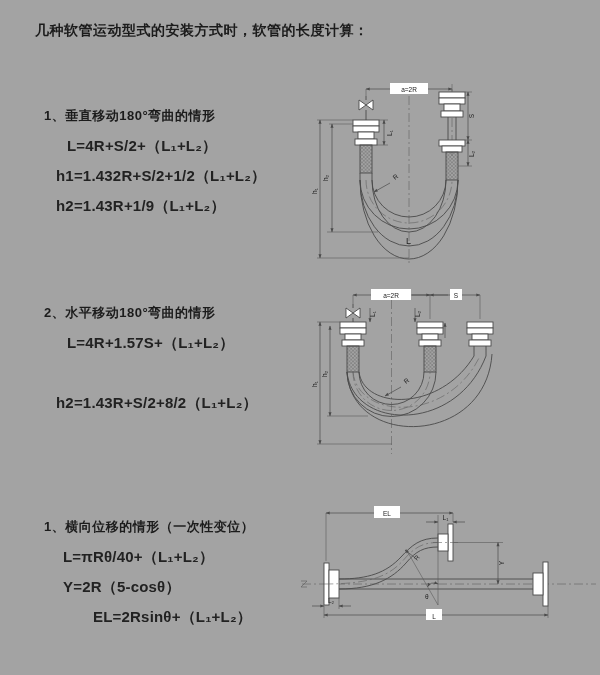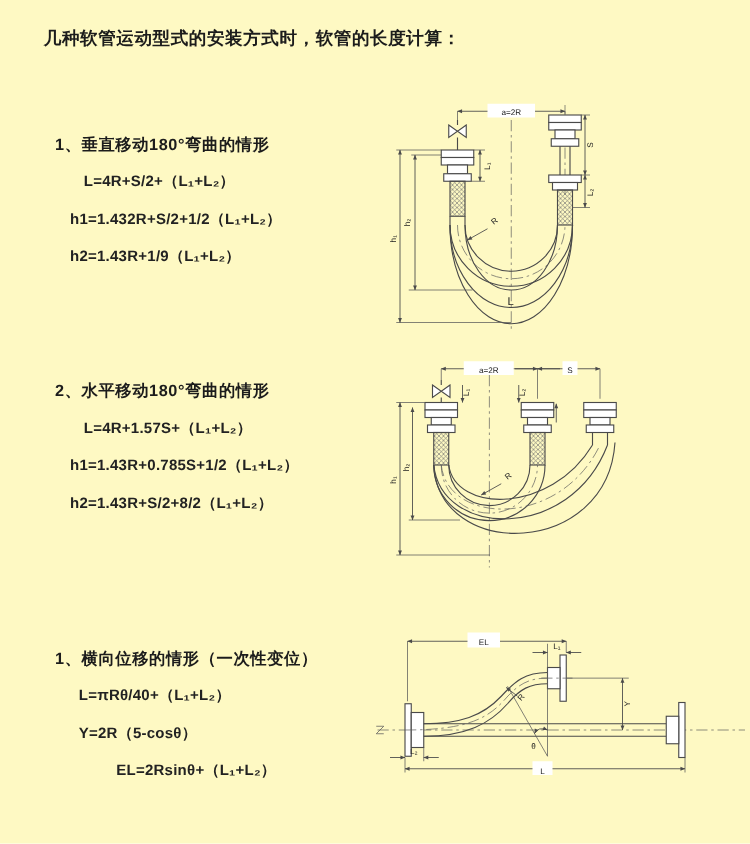--- a/index.html
+++ b/index.html
@@ -1,21 +1,21 @@
 <!DOCTYPE html>
 <html><head>
 <meta charset="utf-8">
 <style>
   html,body{margin:0;padding:0;background:#fff;}
-  .page{position:relative;width:600px;height:675px;background:#fef9c3;overflow:hidden;
+  .page{position:relative;width:600px;height:675px;background:#a3a3a3;overflow:hidden;
         font-family:"Liberation Sans",sans-serif;color:#1c1c1c;}
   .tline{position:absolute;white-space:nowrap;}
   .title{font-size:14px;font-weight:600;letter-spacing:.5px;}
   .heading{font-size:13px;font-weight:600;letter-spacing:.5px;}
-  .formula{font-size:12px;font-weight:600;letter-spacing:.2px;color:#222;text-align:right;}
+  .formula{font-size:15px;font-weight:600;letter-spacing:.2px;color:#222;text-align:right;}
   svg{position:absolute;overflow:visible;}
   .part{fill:#ffffff;stroke:#4a4a4a;stroke-width:.9;}
   .braid{fill:url(#hatch);stroke:#4a4a4a;stroke-width:.9;}
   .solid{fill:none;stroke:#4a4a4a;stroke-width:.9;}
   .thin{fill:none;stroke:#5a5a5a;stroke-width:.6;}
   .cl{fill:none;stroke:#5a5a5a;stroke-width:.55;stroke-dasharray:9 3 2 3;}
   .dim{fill:none;stroke:#4a4a4a;stroke-width:.7;}
   .lbl{font-family:"Liberation Sans",sans-serif;font-size:6.5px;fill:#222;}
   .lbl-big{font-family:"Liberation Sans",sans-serif;font-size:9px;fill:#222;}
   .mask{fill:#ffffff;stroke:none;}
@@ -38,21 +38,20 @@
 
   <div class="tline title" style="left:35px;top:22px;">几种软管运动型式的安装方式时，软管的长度计算：</div>
 
   <div class="tline heading" style="left:44px;top:107px;">1、垂直移动180°弯曲的情形</div>
   <div class="tline formula" style="left:67px;top:137px;">L=4R+S/2+（L₁+L₂）</div>
   <div class="tline formula" style="left:56px;top:167px;">h1=1.432R+S/2+1/2（L₁+L₂）</div>
   <div class="tline formula" style="left:56px;top:197px;">h2=1.43R+1/9（L₁+L₂）</div>
 
   <div class="tline heading" style="left:44px;top:304px;">2、水平移动180°弯曲的情形</div>
   <div class="tline formula" style="left:67px;top:334px;">L=4R+1.57S+（L₁+L₂）</div>
-  <div class="tline formula" style="left:56px;top:364px;">h1=1.43R+0.785S+1/2（L₁+L₂）</div>
   <div class="tline formula" style="left:56px;top:394px;">h2=1.43R+S/2+8/2（L₁+L₂）</div>
 
   <div class="tline heading" style="left:44px;top:518px;">1、横向位移的情形（一次性变位）</div>
   <div class="tline formula" style="left:63px;top:548px;">L=πRθ/40+（L₁+L₂）</div>
   <div class="tline formula" style="left:63px;top:578px;">Y=2R（5-cosθ）</div>
   <div class="tline formula" style="left:57px;top:608px;margin-left:36px;">EL=2Rsinθ+（L₁+L₂）</div>
 
   <svg style="left:308px;top:76px;" width="290" height="192" viewBox="0 0 290 192">
     <path class="cl" d="M101 20 V190"></path>
     <path class="cl" d="M144 8 V80"></path>

